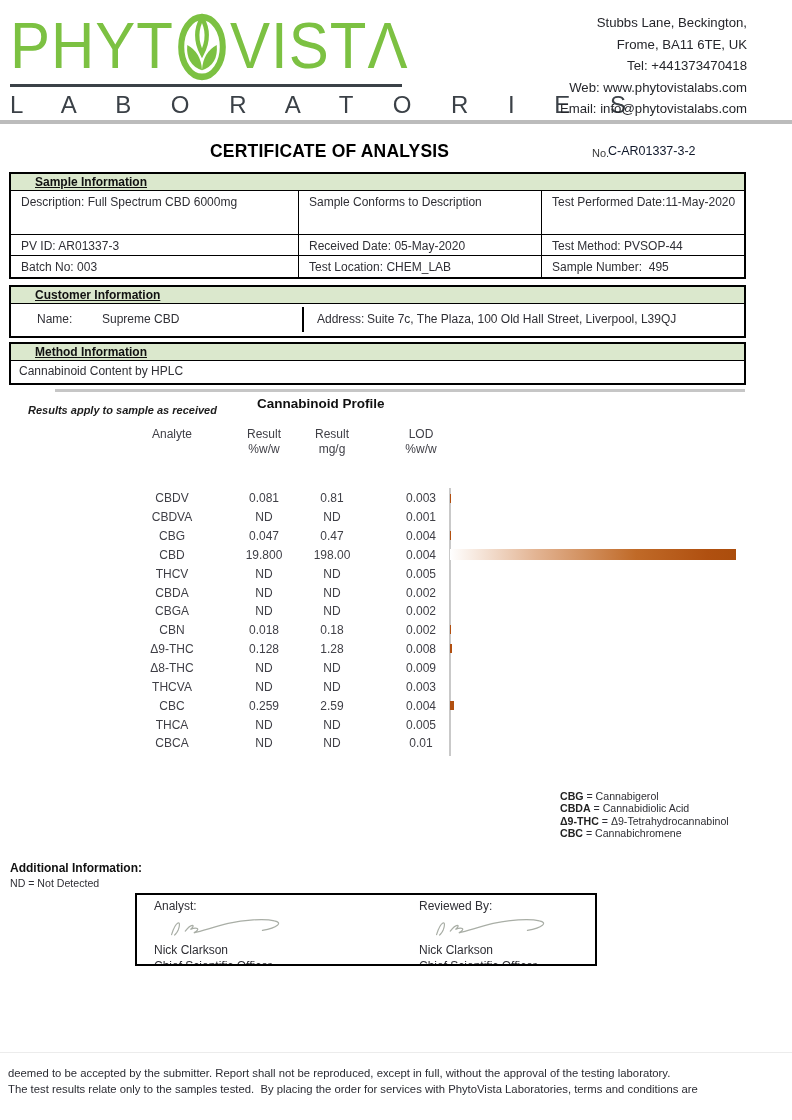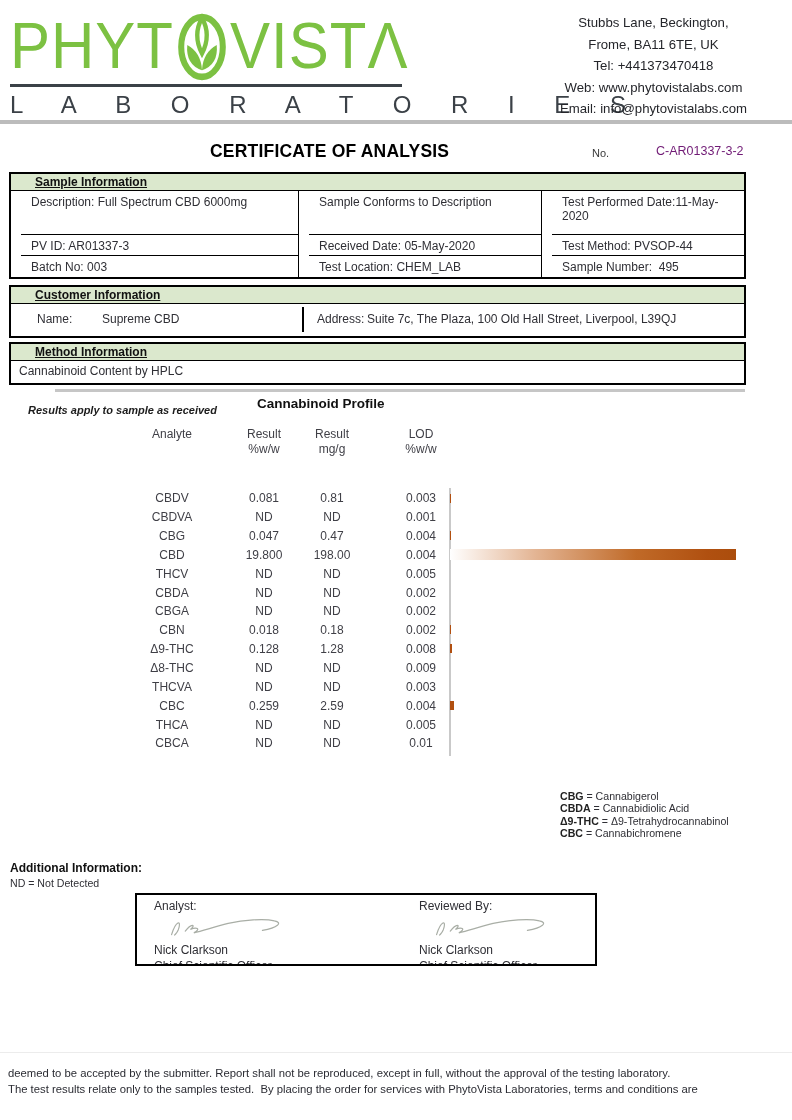--- a/index.html
+++ b/index.html
@@ -10,40 +10,40 @@
   }
   
   .logo-block { position:absolute; left:10px; top:14px; width:400px; }
   .logo-main { display:flex; align-items:center; color:#7cc142; font-weight:400;
     font-size:60px; letter-spacing:1px; line-height:62px; height:64px; }
   .logo-main span { transform:scaleY(1.08); display:inline-block; }
   .leaf-wrap { width:52px; height:66px; margin:0 2px; }
   .logo-rule { height:3px; background:#3b4147; margin-top:6px; width:392px; }
   .logo-sub { color:#3b4147; font-size:24px; letter-spacing:16.5px; margin-top:4px;
     white-space:nowrap; font-weight:400; }
-  .contact { position:absolute; right:45px; top:12px; text-align:center;
+  .contact { position:absolute; right:45px; top:12px; text-align:right;
     font-size:13.2px; line-height:21.5px; color:#25262b; }
   .divider1 { position:absolute; left:0; top:120px; width:792px; height:4px; background:#bcbcbc; }
 
   
   .coa-title { position:absolute; left:210px; top:141px; font-size:17.5px; font-weight:bold;
     color:#000; letter-spacing:.2px; }
   .coa-no-label { position:absolute; left:575px; top:147px; font-size:11px; color:#3a3a3a;margin-left:17px; }
-  .coa-number { position:absolute; left:608px; top:144px; font-size:12.5px; color:#701a75;margin-left:48px; }
+  .coa-number { position:absolute; left:608px; top:144px; font-size:12.5px; color:#0f172a; }
 
   
   .section { position:absolute; left:9px; width:737px; border:2px solid #000; background:#fff; }
   .sec-sample { top:172px; }
   .sec-customer { top:285px; }
   .sec-method { top:342px; }
   .sec-head { background:#dbe8cd; border-bottom:1px solid #000; height:17px; line-height:16px;
     padding-left:24px; font-size:12px; font-weight:bold; text-decoration:underline; color:#111; }
   .sample-grid { display:grid; grid-template-columns:288px 243px 1fr; grid-template-rows:44px 21px 21px; }
   .sample-grid .cell { border-right:1px solid #000; border-bottom:1px solid #000;
-    font-size:12px; color:#2f2f35; padding:4px 8px 2px 10px; white-space:pre-wrap;margin-left:10px; }
+    font-size:12px; color:#2f2f35; padding:4px 8px 2px 10px; white-space:pre-wrap; }
   .sample-grid .cell:nth-child(3n) { border-right:none; }
   .sample-grid .cell:nth-child(n+7) { border-bottom:none; }
   .cust-row { position:relative; height:32px; font-size:12px; color:#2f2f35; }
   .cust-row .lbl-name { position:absolute; left:26px; top:8px; }
   .cust-row .val-name { position:absolute; left:91px; top:8px; }
   .cust-vdiv { position:absolute; left:291px; top:3px; width:2px; height:25px; background:#000; }
   .cust-row .lbl-addr { position:absolute; left:306px; top:8px; }
   .cust-row .val-addr { position:absolute; left:356px; top:8px; }
   .method-row { height:22px; font-size:12px; color:#2f2f35; padding:3px 0 0 8px; }
 

